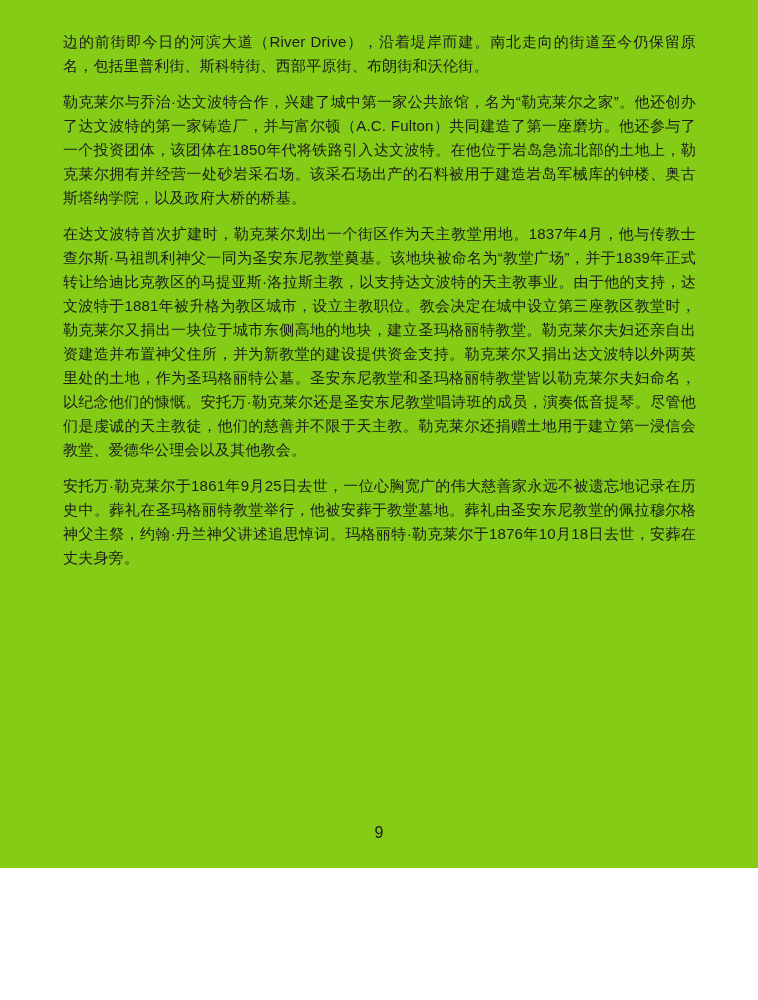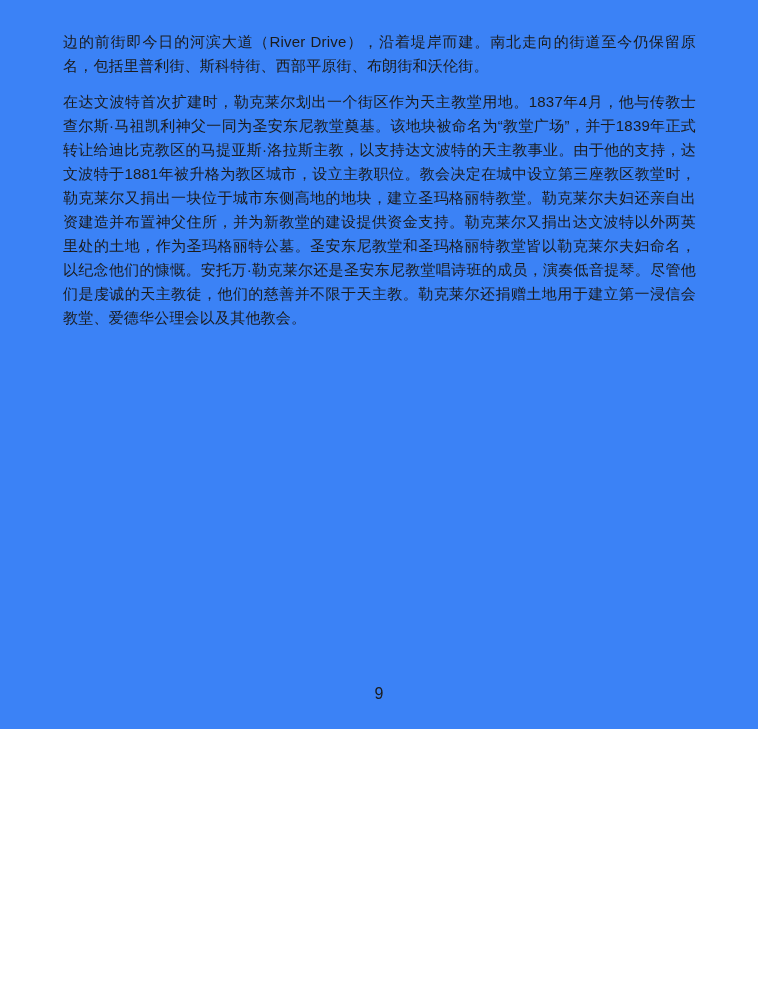--- a/index.html
+++ b/index.html
@@ -3,22 +3,22 @@
 <meta charset="utf-8">
 <style>
   html, body {
     margin: 0;
     padding: 0;
     background: #ffffff;
   }
   .page {
     position: relative;
     width: 758px;
-    height: 729px;
-    background: #3b82f6;
+    height: 868px;
+    background: #84cc16;
     box-sizing: border-box;
     padding: 30px 62px 0 63px;
     font-family: "Liberation Sans", "DejaVu Sans", sans-serif;
     color: #1b1b1b;
     overflow: hidden;
   }
   .page-body p {
     margin: 0 0 12px 0;
     font-size: 15px;
     line-height: 24px;
@@ -36,16 +36,18 @@
     font-size: 16px;
     color: #1b1b1b;
   }
 </style>
 </head>
 <body>
 
 <div class="page">
   <div class="page-body">
     <p>边的前街即今日的河滨大道（River Drive），沿着堤岸而建。南北走向的街道至今仍保留原名，包括里普利街、斯科特街、西部平原街、布朗街和沃伦街。</p>
+    <p>勒克莱尔与乔治·达文波特合作，兴建了城中第一家公共旅馆，名为“勒克莱尔之家”。他还创办了达文波特的第一家铸造厂，并与富尔顿（A.C. Fulton）共同建造了第一座磨坊。他还参与了一个投资团体，该团体在1850年代将铁路引入达文波特。在他位于岩岛急流北部的土地上，勒克莱尔拥有并经营一处砂岩采石场。该采石场出产的石料被用于建造岩岛军械库的钟楼、奥古斯塔纳学院，以及政府大桥的桥基。</p>
     <p>在达文波特首次扩建时，勒克莱尔划出一个街区作为天主教堂用地。1837年4月，他与传教士查尔斯·马祖凯利神父一同为圣安东尼教堂奠基。该地块被命名为“教堂广场”，并于1839年正式转让给迪比克教区的马提亚斯·洛拉斯主教，以支持达文波特的天主教事业。由于他的支持，达文波特于1881年被升格为教区城市，设立主教职位。教会决定在城中设立第三座教区教堂时，勒克莱尔又捐出一块位于城市东侧高地的地块，建立圣玛格丽特教堂。勒克莱尔夫妇还亲自出资建造并布置神父住所，并为新教堂的建设提供资金支持。勒克莱尔又捐出达文波特以外两英里处的土地，作为圣玛格丽特公墓。圣安东尼教堂和圣玛格丽特教堂皆以勒克莱尔夫妇命名，以纪念他们的慷慨。安托万·勒克莱尔还是圣安东尼教堂唱诗班的成员，演奏低音提琴。尽管他们是虔诚的天主教徒，他们的慈善并不限于天主教。勒克莱尔还捐赠土地用于建立第一浸信会教堂、爱德华公理会以及其他教会。</p>
+    <p>安托万·勒克莱尔于1861年9月25日去世，一位心胸宽广的伟大慈善家永远不被遗忘地记录在历史中。葬礼在圣玛格丽特教堂举行，他被安葬于教堂墓地。葬礼由圣安东尼教堂的佩拉穆尔格神父主祭，约翰·丹兰神父讲述追思悼词。玛格丽特·勒克莱尔于1876年10月18日去世，安葬在丈夫身旁。</p>
   </div>
   <div class="page-number">9</div>
 </div>
 
 </body></html>

